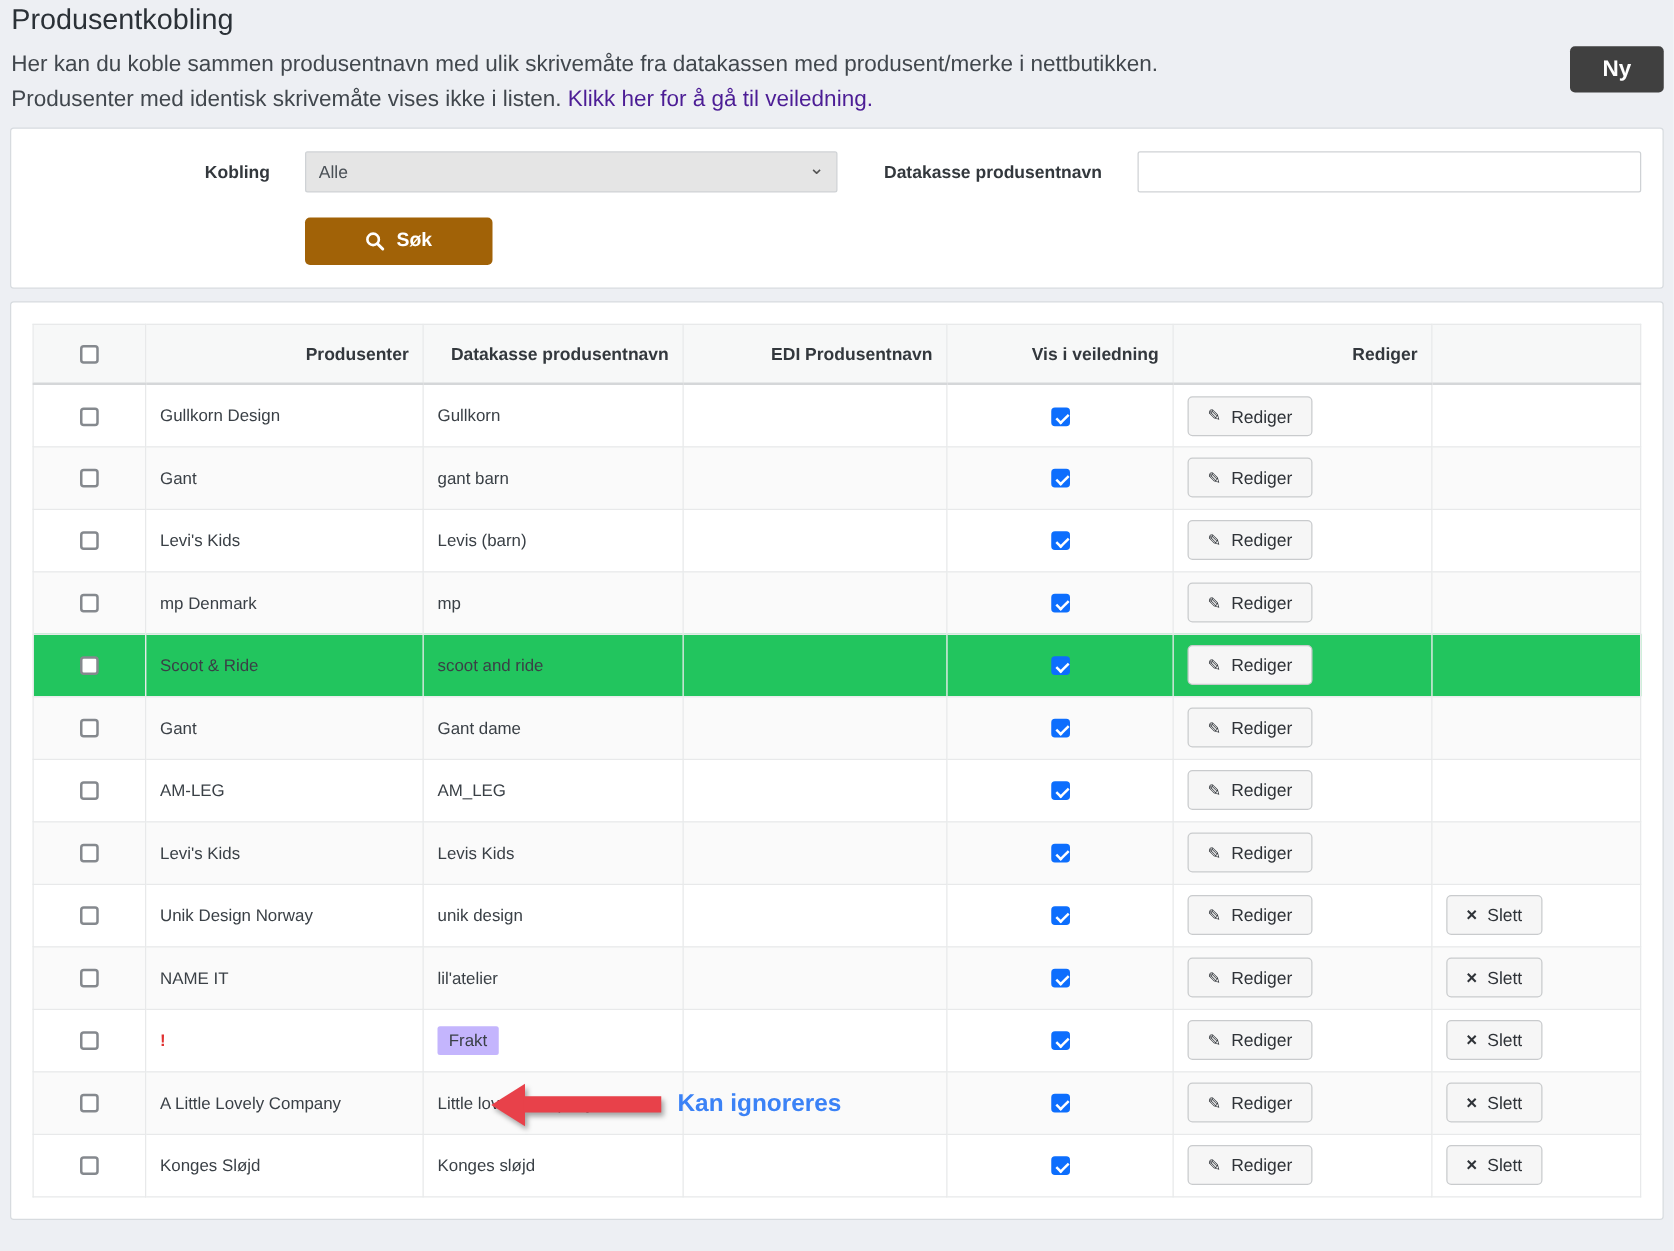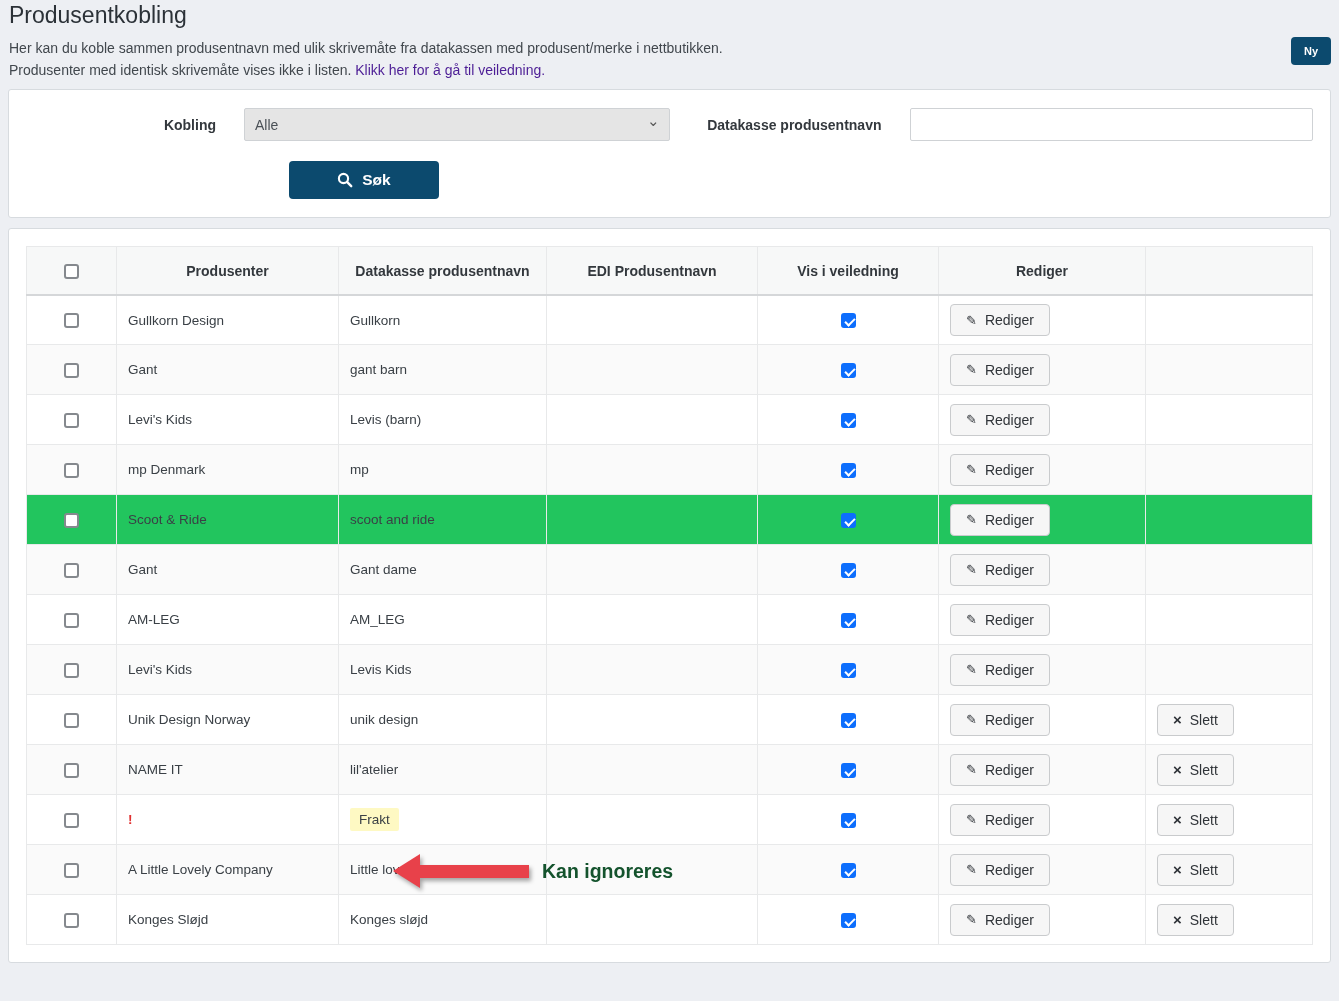--- a/index.html
+++ b/index.html
@@ -7,27 +7,27 @@
   body {
     width:1339px; height:1001px; overflow:hidden;
     background:#edeff3;
     font-family:"Liberation Sans", sans-serif;
     color:#3a4046;
   }
 
   
   .page-header { position:relative; padding:2px 10px 8px 9px; }
   .page-title { font-size:23px; font-weight:500; color:#2b3137; margin:0 0 9px 0; }
-  .page-desc { font-size:14px; line-height:1.55; color:#41474d; }
+  .page-desc { font-size:18px; line-height:1.55; color:#41474d; }
   .help-link { color:#4c1d95; cursor:pointer; }
   .btn-ny {
     position:absolute; top:37px; right:8px;
-    background:#0c4a6e; color:#fff; border:none; border-radius:4px;
-    font-family:inherit; font-size:11px; font-weight:700;
-    padding:8px 13px; cursor:pointer;
+    background:#404040; color:#fff; border:none; border-radius:4px;
+    font-family:inherit; font-size:18px; font-weight:700;
+    padding:8px 26px; cursor:pointer;
   }
 
   
   .panel {
     background:#fff; border:1px solid #d7dbdf; border-radius:3px;
     margin:0 8px;
   }
   .filter-panel { padding:18px 17px; }
   .table-panel { margin-top:10px; padding:17px; }
 
@@ -48,33 +48,33 @@
     pointer-events:none;
   }
   input.ftext {
     flex:1; height:33px; border:1px solid #cfd2d5; border-radius:2px;
     font-family:inherit; font-size:14px; color:#4a5056; padding:0 10px;
   }
   .search-row { margin-top:20px; margin-left:218px; }
   .btn-sok {
     display:inline-flex; align-items:center; justify-content:center; gap:9px;
     width:150px; height:38px;
-    background:#0c4a6e; color:#fff; border:none; border-radius:4px;
-    font-family:inherit; font-size:15.5px; font-weight:600; cursor:pointer;margin-left:45px;
+    background:#a16207; color:#fff; border:none; border-radius:4px;
+    font-family:inherit; font-size:15.5px; font-weight:600; cursor:pointer;
   }
 
   
   .table-wrap { position:relative; }
   table.main {
     width:100%; border-collapse:collapse; table-layout:fixed;
     border:1px solid #e2e4e6; font-size:13.5px; color:#3a4046;
   }
   th, td { border:1px solid #e8e9ea; padding:0 11px; }
   thead th {
-    height:48px; background:#f7f8f8; text-align:center;
+    height:48px; background:#f7f8f8; text-align:right;
     font-size:14px; font-weight:700; color:#33383d;
     border-bottom:2px solid #d5d7d9;
   }
   tbody td { height:50px; }
   tbody tr:nth-child(even) { background:#fafafa; }
   tbody tr.hover { background:#22c55e; }
   .cb-cell, .vis-cell { text-align:center; }
 
   
   .cb {
@@ -96,39 +96,39 @@
     background:#f6f6f6; border:1px solid #c9cbcd; border-radius:4px;
     font-family:inherit; font-size:14px; color:#2f3338;
     padding:7px 15px; cursor:pointer;
   }
   .pencil { font-size:13px; }
   .xmark { font-size:15px; font-weight:700; line-height:1; }
 
   
   .warn { color:#e03131; font-weight:700; }
   .dk.highlight {
-    display:inline-block; background:#fef9c3; border-radius:2px;
+    display:inline-block; background:#c4b5fd; border-radius:2px;
     padding:4px 9px;
   }
 
   
   .annotation {
     position:absolute; left:367px; top:606px; height:38px;
     display:flex; align-items:center; pointer-events:none;
   }
   .arrow { display:flex; align-items:center;
     filter:drop-shadow(2px 3px 2px rgba(0,0,0,0.35)); }
   .arrow-head {
     width:0; height:0;
     border-top:17px solid transparent; border-bottom:17px solid transparent;
     border-right:27px solid #e8414a;
   }
   .arrow-shaft { width:110px; height:13px; background:#e8414a; margin-left:-1px; }
   .annotation-text {
-    margin-left:13px; color:#14532d; font-weight:700; font-size:19.5px;
+    margin-left:13px; color:#3b82f6; font-weight:700; font-size:19.5px;
     white-space:nowrap;
   }
 </style>
 </head>
 <body>
 
 <div class="page-header">
   <h1 class="page-title">Produsentkobling</h1>
   <div class="page-desc">
     <div>Her kan du koble sammen produsentnavn med ulik skrivemåte fra datakassen med produsent/merke i nettbutikken.</div>

